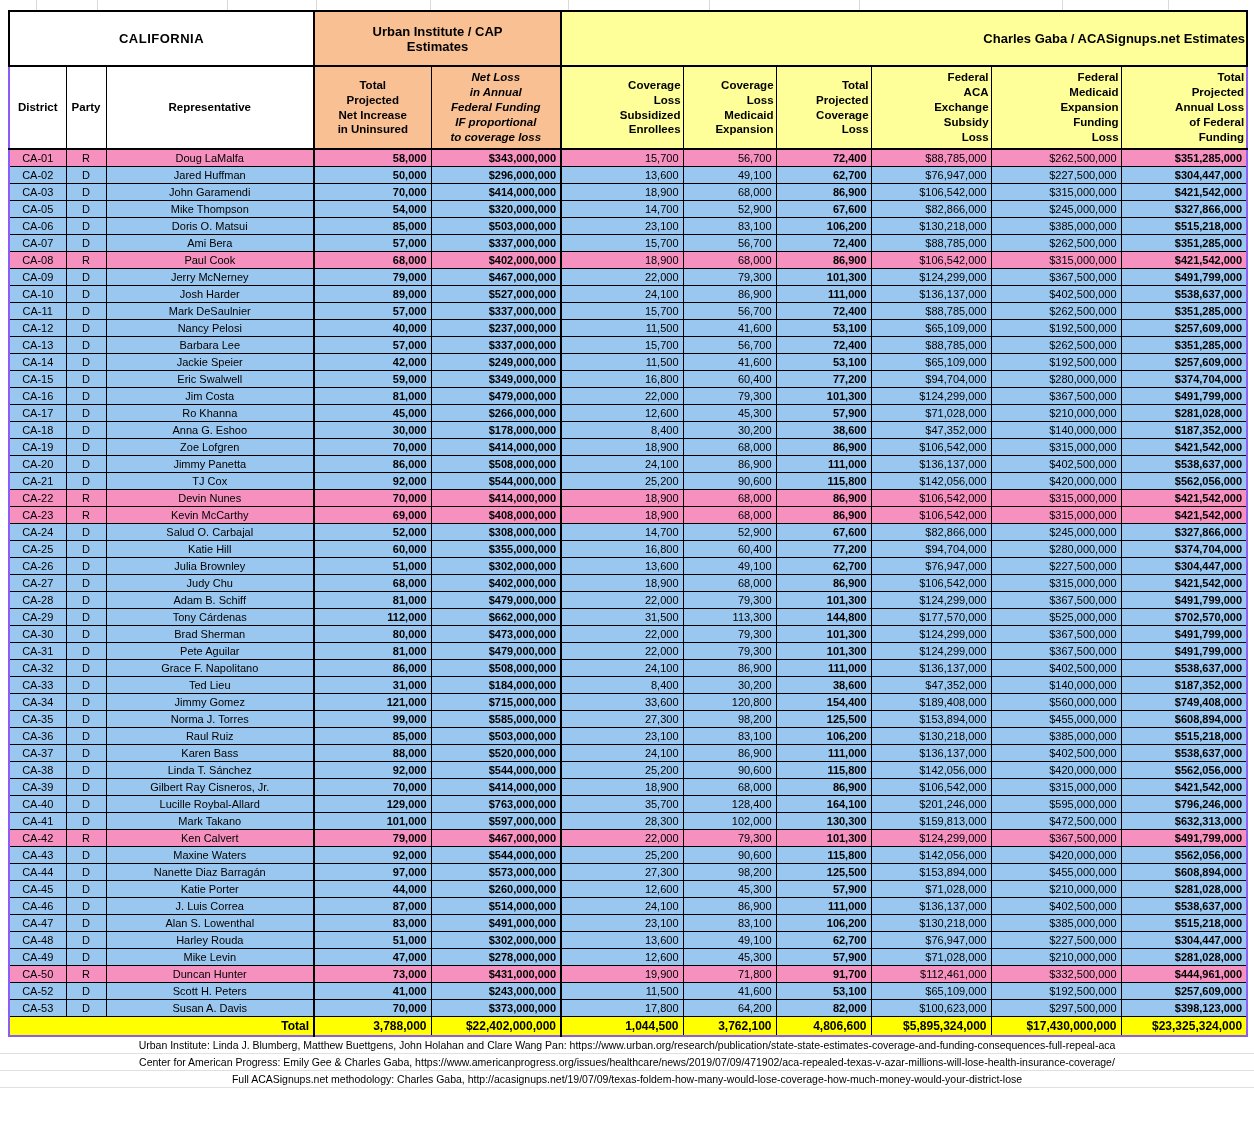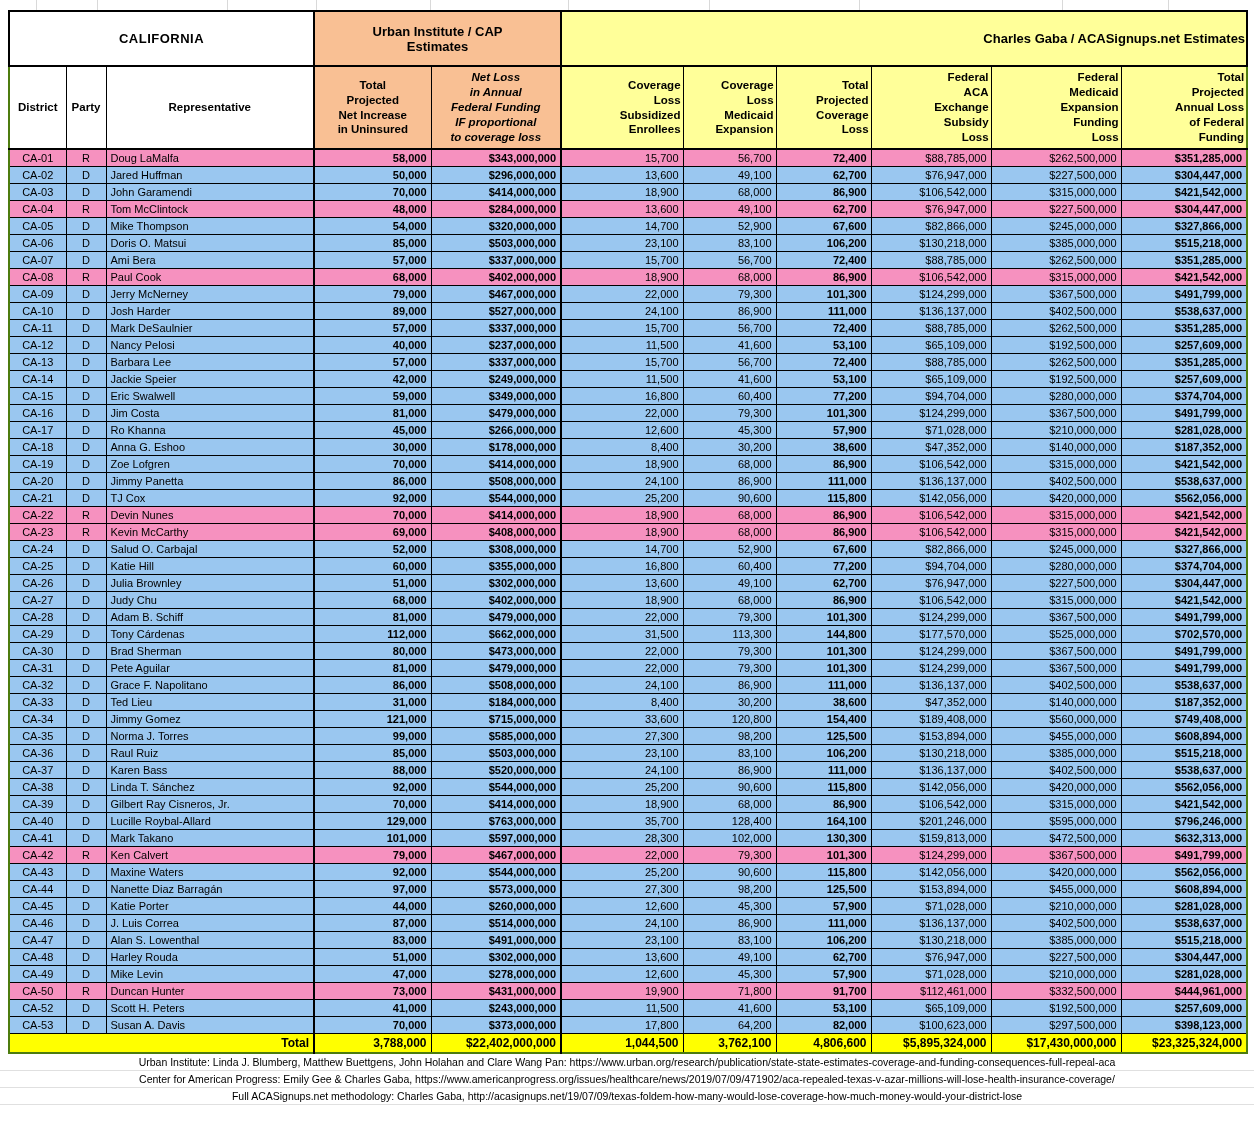--- a/index.html
+++ b/index.html
@@ -1,38 +1,38 @@
 <!DOCTYPE html>
 <html lang="en" style="--orange: #F9C094; --yellow: #FFFF99; --pink: #F691BF; --blue: #9AC7F0; --totalyellow: #FFFF00;"><head>
 <meta charset="utf-8">
 <style>
   html,body{margin:0;padding:0;background:#fff;}
   body{font-family:"Liberation Sans", sans-serif; color:#000;}
   .sheet{position:relative;width:1254px;height:1124px;background:#fff;overflow:hidden;}
   .gridline-strip{position:relative;height:10px;width:1254px;}
   .gridline-strip i{position:absolute;top:0;bottom:0;width:1px;background:#d9d9d9;}
-  table{border-collapse:collapse;table-layout:fixed;width:1238px;margin:0 0 0 8px;border:2px solid #4d7c0f;}
+  table{border-collapse:collapse;table-layout:fixed;width:1238px;margin:0 0 0 8px;border:2px solid #8b5cf6;}
   th,td{border:1px solid #000;overflow:hidden;white-space:nowrap;}
   
   tr.group th{height:51px;font-size:13px;font-weight:bold;border-width:2px;vertical-align:middle;white-space:pre-line;}
   th.title-cell{font-size:21px;letter-spacing:.5px;background:#fff;}
   
   tr.cols th{height:81px;font-size:11.5px;font-weight:bold;vertical-align:middle;white-space:pre-line;padding:0 2px;border-bottom-width:2px;line-height:1.3;}
   tr.cols th.italic{font-style:italic;}
   .orange{background:var(--orange,#F9C094);}
   .yellow{background:var(--yellow,#FFFF99);text-align:right;}
   
   tr.cols th:nth-child(4), tbody td:nth-child(4){border-left-width:2px;}
   tr.cols th:nth-child(6), tbody td:nth-child(6){border-left-width:2px;}
   
   tbody td{height:16px;font-size:11px;padding:0 4px;}
   tbody tr.row-r td{background:var(--pink,#F691BF);}
   tbody tr.row-d td{background:var(--blue,#9AC7F0);}
   tbody td:nth-child(1),tbody td:nth-child(2){text-align:center;padding:0 1px;}
-  tbody td:nth-child(3){text-align:left;}
+  tbody td:nth-child(3){text-align:center;}
   tbody td:nth-child(n+4){text-align:right;}
   tbody td:nth-child(4),tbody td:nth-child(5),tbody td:nth-child(8),tbody td:nth-child(11){font-weight:bold;}
   
   tr.total td{background:var(--totalyellow,#FFFF00);font-weight:bold;font-size:12px;height:18px;text-align:right;padding:0 4px;}
   tr.total td:nth-child(2),tr.total td:nth-child(4){border-left-width:2px;}
   
   .footnotes{width:1254px;border-radius:7px;}
   .fnote{height:16px;line-height:16px;text-align:center;font-size:10.5px;border-bottom:1px solid #e0e0e0;background:#fff;}
 </style>
 </head>
@@ -149,33 +149,20 @@
           <td>John Garamendi</td>
           <td>70,000</td>
           <td>$414,000,000</td>
           <td>18,900</td>
           <td>68,000</td>
           <td>86,900</td>
           <td>$106,542,000</td>
           <td>$315,000,000</td>
           <td>$421,542,000</td>
         </tr>
-        <tr class="row-r">
-          <td>CA-04</td>
-          <td>R</td>
-          <td>Tom McClintock</td>
-          <td>48,000</td>
-          <td>$284,000,000</td>
-          <td>13,600</td>
-          <td>49,100</td>
-          <td>62,700</td>
-          <td>$76,947,000</td>
-          <td>$227,500,000</td>
-          <td>$304,447,000</td>
-        </tr>
         <tr class="row-d">
           <td>CA-05</td>
           <td>D</td>
           <td>Mike Thompson</td>
           <td>54,000</td>
           <td>$320,000,000</td>
           <td>14,700</td>
           <td>52,900</td>
           <td>67,600</td>
           <td>$82,866,000</td>

